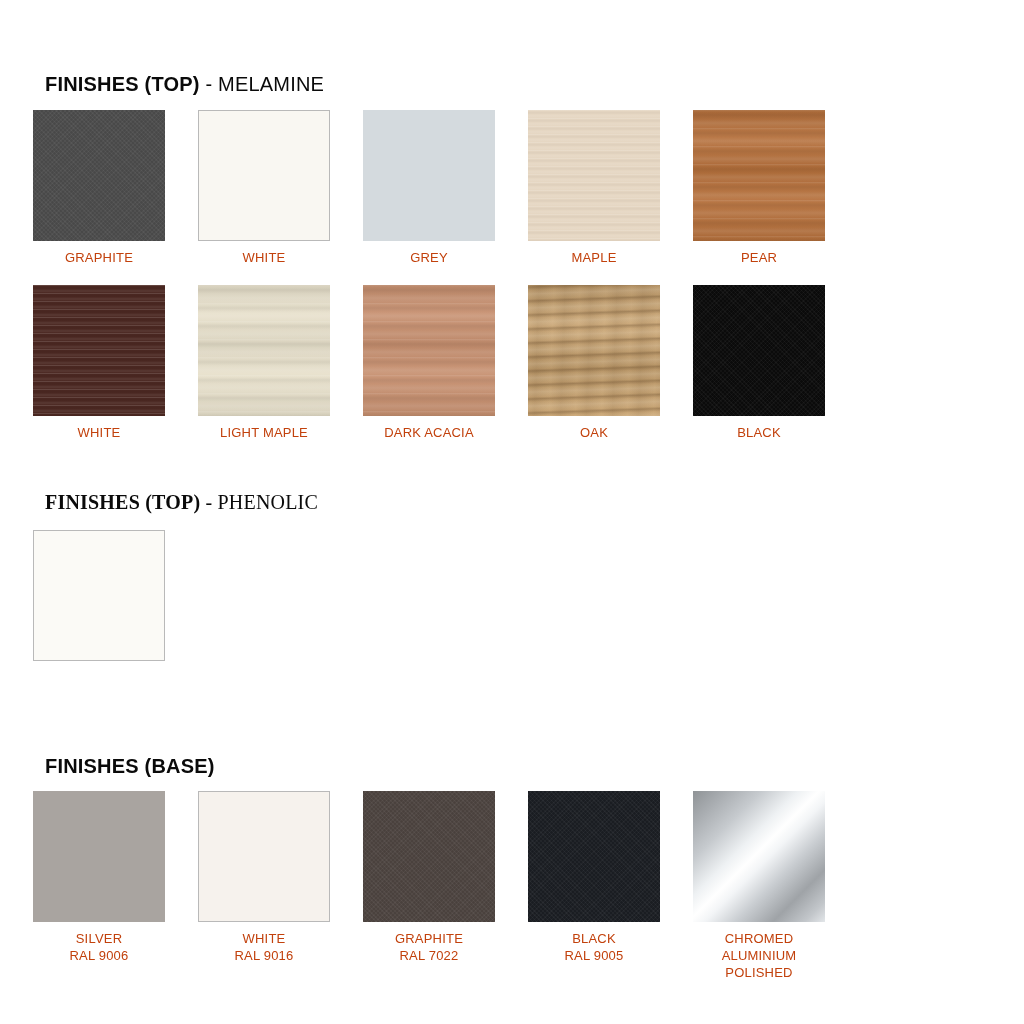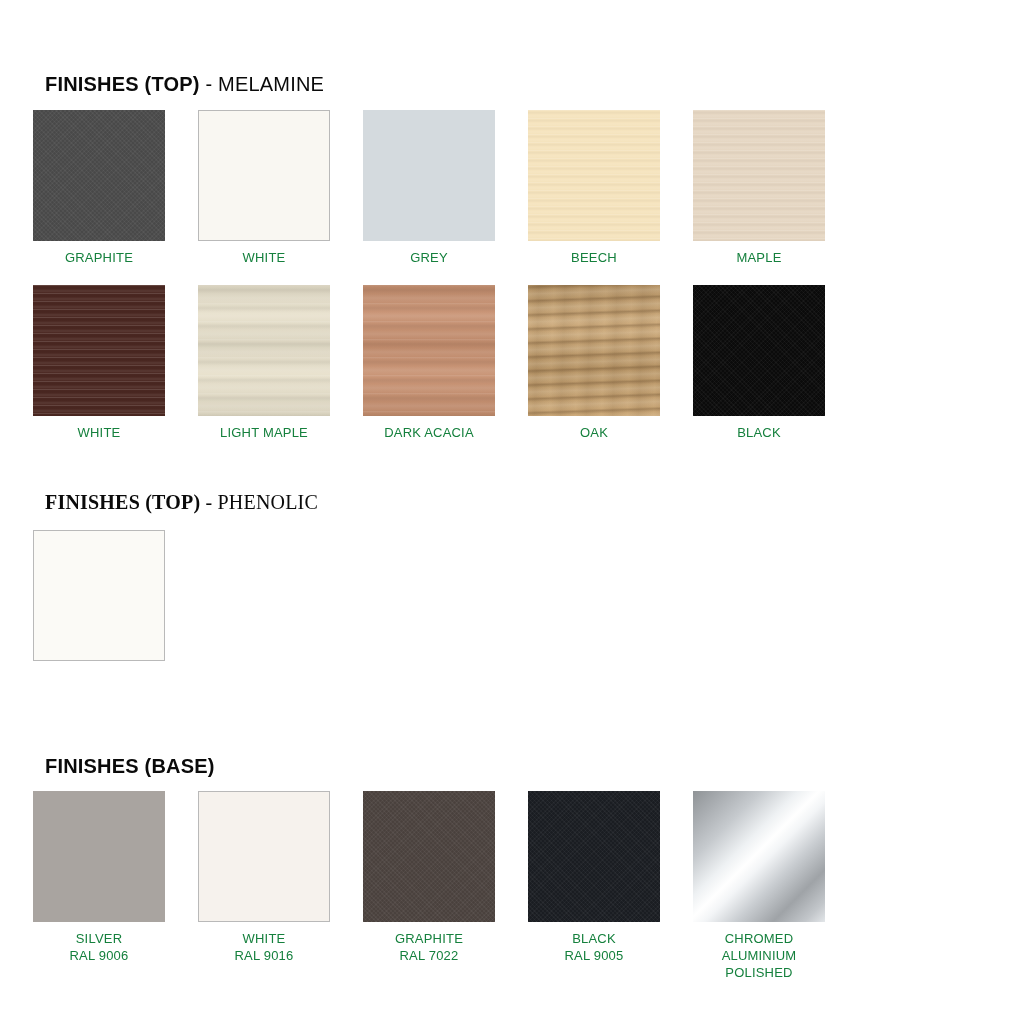--- a/index.html
+++ b/index.html
@@ -62,21 +62,21 @@
   .swatch-chip.bordered {
     border: 1px solid #b9b9b9;
   }
 
   .swatch-label {
     margin-top: 8px;
     font-size: 13px;
     line-height: 17px;
     text-align: center;
     white-space: pre-line;
-    color: #15803d;
+    color: #c2410c;
     letter-spacing: 0.2px;
   }
 
   
   .grain-fine::after,
   .grain-wood::after,
   .grain-rustic::after,
   .grain-noise::after {
     content: "";
     position: absolute;
@@ -178,26 +178,26 @@
     </div>
     <div class="swatch-cell">
       <div class="swatch-chip bordered sheen-soft" style="background: rgb(249, 247, 242);"></div>
       <div class="swatch-label">WHITE</div>
     </div>
     <div class="swatch-cell">
       <div class="swatch-chip sheen-soft" style="background: rgb(212, 218, 222);"></div>
       <div class="swatch-label">GREY</div>
     </div>
     <div class="swatch-cell">
-      <div class="swatch-chip grain-fine" style="background: rgb(245, 227, 189);"></div>
-      <div class="swatch-label">BEECH</div>
-    </div>
-    <div class="swatch-cell">
       <div class="swatch-chip grain-fine" style="background: rgb(229, 214, 194);"></div>
       <div class="swatch-label">MAPLE</div>
+    </div>
+    <div class="swatch-cell">
+      <div class="swatch-chip grain-wood" style="background: rgb(181, 112, 60);"></div>
+      <div class="swatch-label">PEAR</div>
     </div>
   </div>
 
 <div class="swatch-grid" id="grid-melamine-2">
     <div class="swatch-cell">
       <div class="swatch-chip grain-fine" style="background: rgb(74, 39, 33);"></div>
       <div class="swatch-label">WHITE</div>
     </div>
     <div class="swatch-cell">
       <div class="swatch-chip grain-wood" style="background: rgb(231, 224, 203);"></div>

